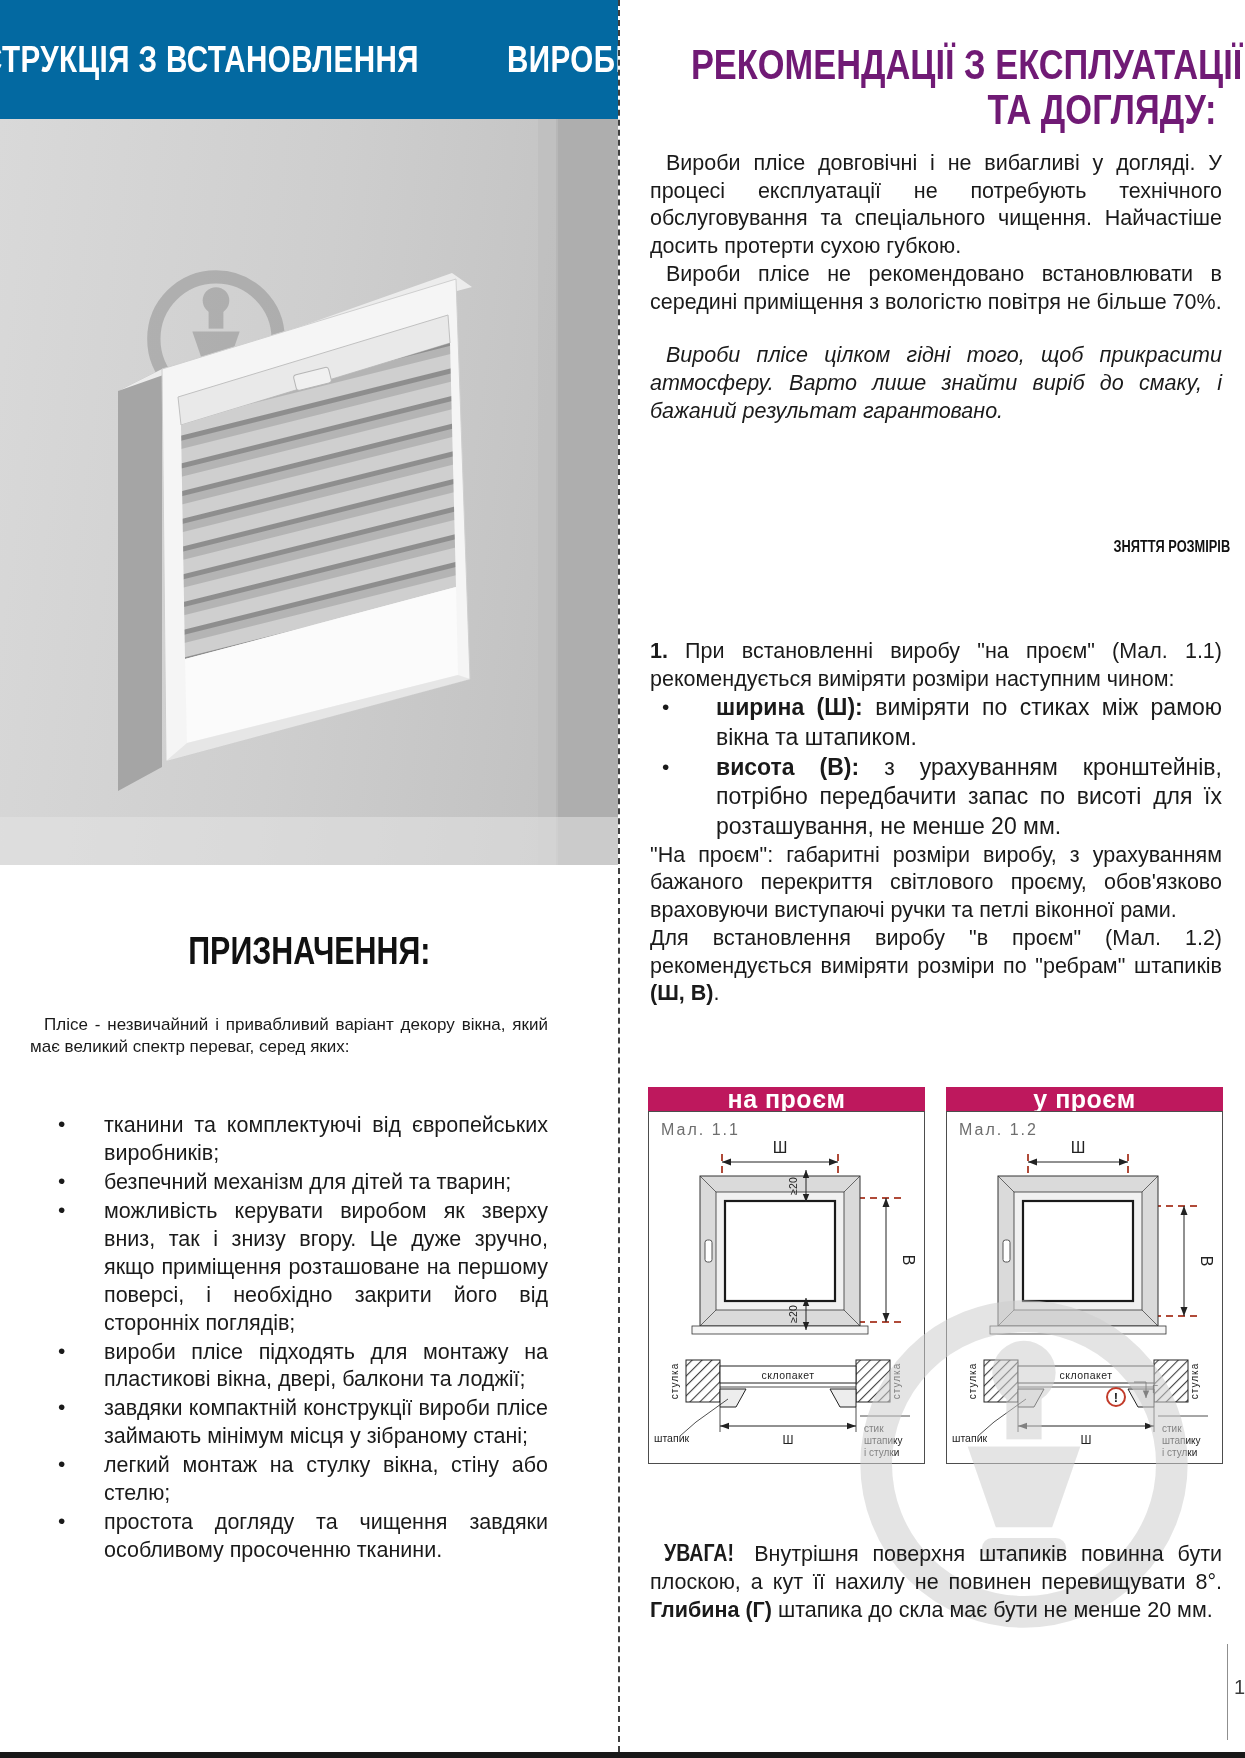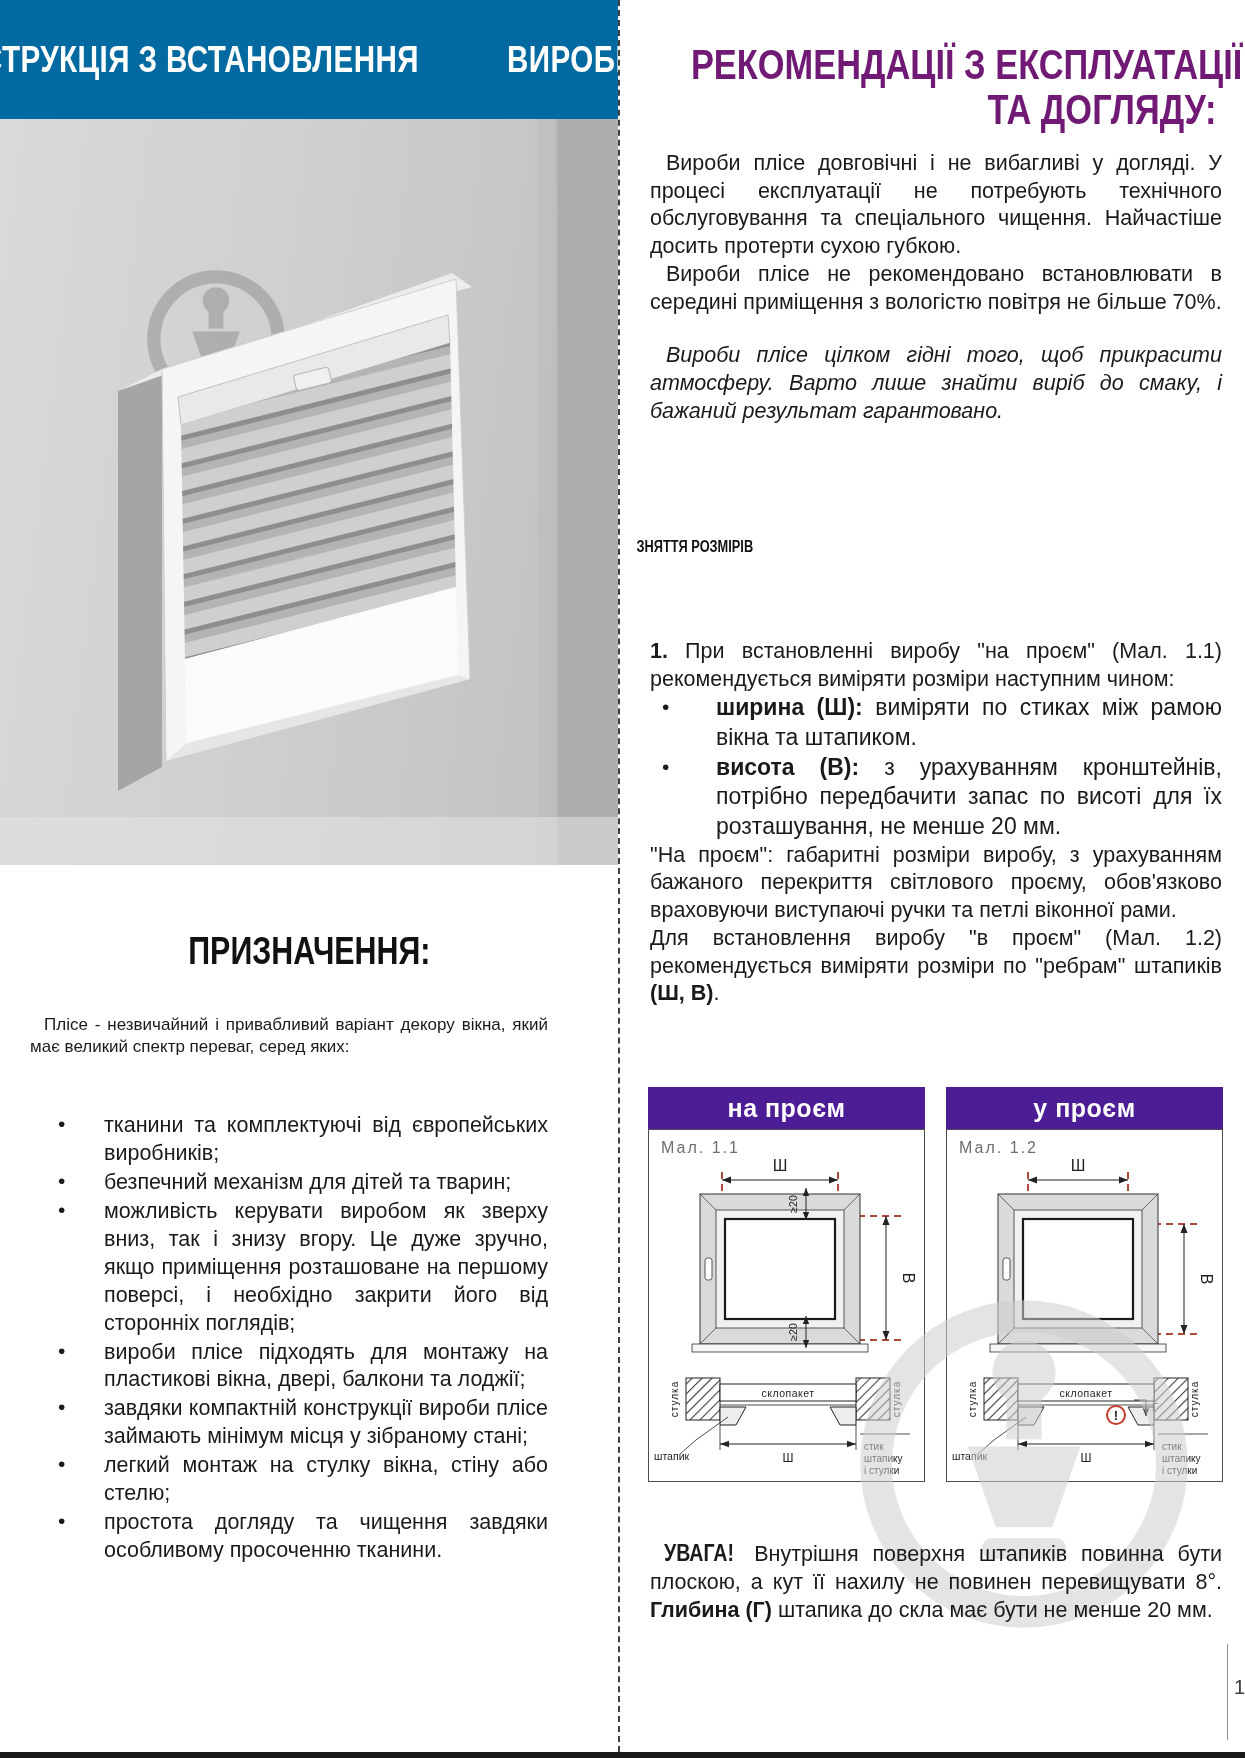--- a/index.html
+++ b/index.html
@@ -36,32 +36,32 @@
 
   
   .care-heading{left:622px;top:42px;width:623px;text-align:right;color:#701a75;}
   .care-heading .line{font-size:43px;line-height:1.04;}
   .care-body{left:650px;top:150px;width:572px;font-size:21.5px;line-height:1.29;text-align:justify;}
   .care-body p{margin:0;}
   .p-indent{text-indent:16px;}
   .gap{height:26px;}
   .italic{font-style:italic;}
 
-  .sizing-heading{left:622px;top:538px;width:623px;text-align:left;color:#111;}
+  .sizing-heading{left:622px;top:538px;width:623px;text-align:right;color:#111;}
   .sizing-body{left:650px;top:638px;width:572px;font-size:21.5px;line-height:1.29;text-align:justify;}
   .sizing-body p{margin:0;}
   .sz-row{display:flex;}
   .sz-marker{flex:none;width:66px;padding-left:12px;box-sizing:border-box;font-size:21px;}
   .sz-text{flex:1;font-size:23px;line-height:1.29;text-align:justify;}
 
   
   .diagrams{left:648px;top:1087px;width:575px;display:flex;gap:21px;}
   .diagram{width:277px;}
   .diagram-tab{
-    height:42px;background:#4c1d95;color:#fff;font-weight:bold;font-size:25px;
+    height:24px;background:#be185d;color:#fff;font-weight:bold;font-size:25px;
     display:flex;align-items:center;justify-content:center;letter-spacing:.5px;
   }
   .diagram-box{border:1.5px solid #4d4d4d;background:#fff;height:353px;position:relative;box-sizing:border-box;}
   .fig-label{position:absolute;top:9px;left:12px;font-size:16px;color:#6e6e6e;letter-spacing:2px;}
   .win-svg{display:block;margin:28px auto 0 auto;}
   .sec-svg{display:block;margin:0 auto;}
   svg text{font-family:"Liberation Sans",sans-serif;fill:#222;}
 
   
   .attention{left:650px;top:1538px;width:572px;font-size:21.5px;line-height:1.31;text-align:justify;}

